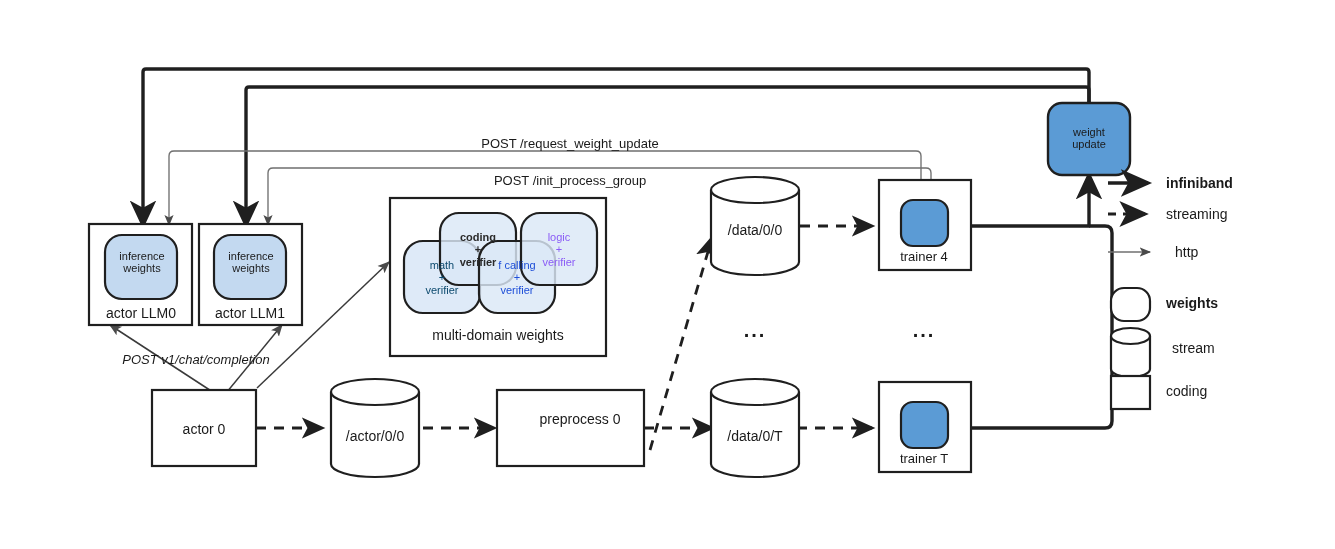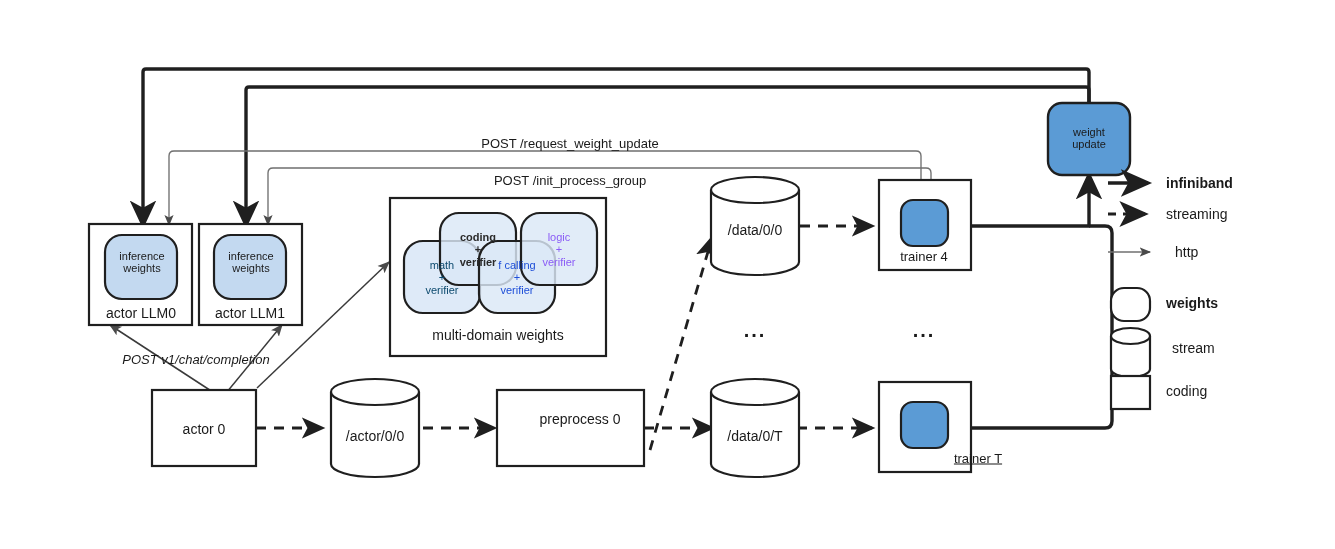--- a/index.html
+++ b/index.html
@@ -144,21 +144,21 @@
   <div class="txt ctr node-label" style="left:498px;top:335px;">multi-domain weights</div>
 
   <div class="txt ctr node-label" style="left:204px;top:429px;">actor 0</div>
   <div class="txt ctr node-label" style="left:570px;top:419px;margin-left:10px;">preprocess 0</div>
 
   <div class="txt ctr node-label" style="left:755px;top:230px;">/data/0/0</div>
   <div class="txt ctr node-label" style="left:375px;top:436px;">/actor/0/0</div>
   <div class="txt ctr node-label" style="left:755px;top:436px;">/data/0/T</div>
 
   <div class="txt ctr small-label" style="left:924px;top:256px;">trainer 4</div>
-  <div class="txt ctr small-label" style="left:978px;top:458px;text-decoration:underline;">trainer T</div>
+  <div class="txt ctr small-label" style="left:924px;top:458px;">trainer T</div>
 
   <div class="txt ctr bubble-label" style="left:1089px;top:138px;">weight
 update</div>
 
   <div class="txt ctr small-label" style="left:570px;top:143px;">POST /request_weight_update</div>
   <div class="txt ctr small-label" style="left:570px;top:180px;">POST /init_process_group</div>
   <div class="txt ctr small-label" style="left:196px;top:359px;font-style:italic;">POST v1/chat/completion</div>
 
   <div class="txt ctr ellipsis" style="left:755px;top:330px;">...</div>
   <div class="txt ctr ellipsis" style="left:924px;top:330px;">...</div>

